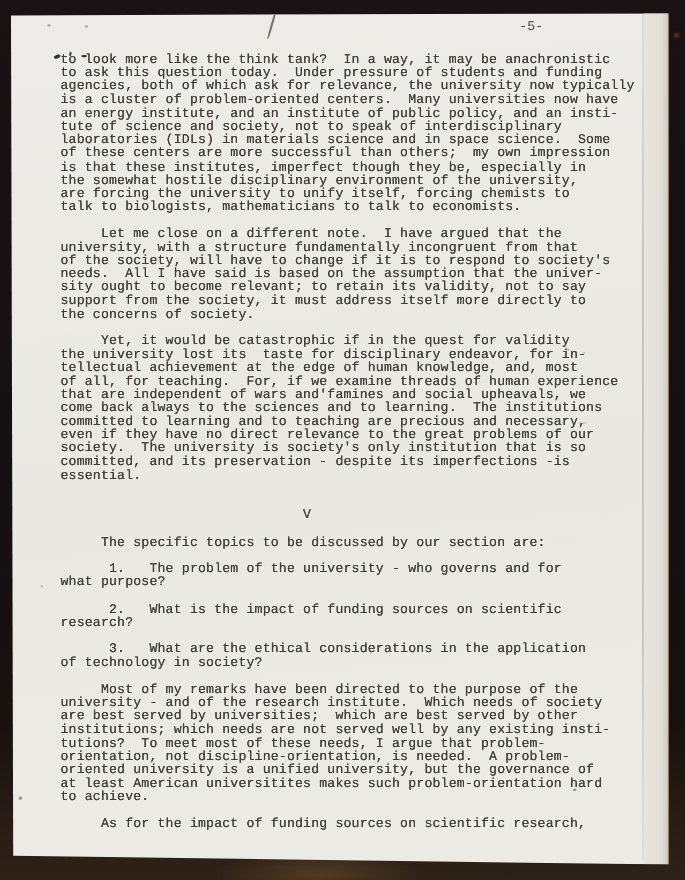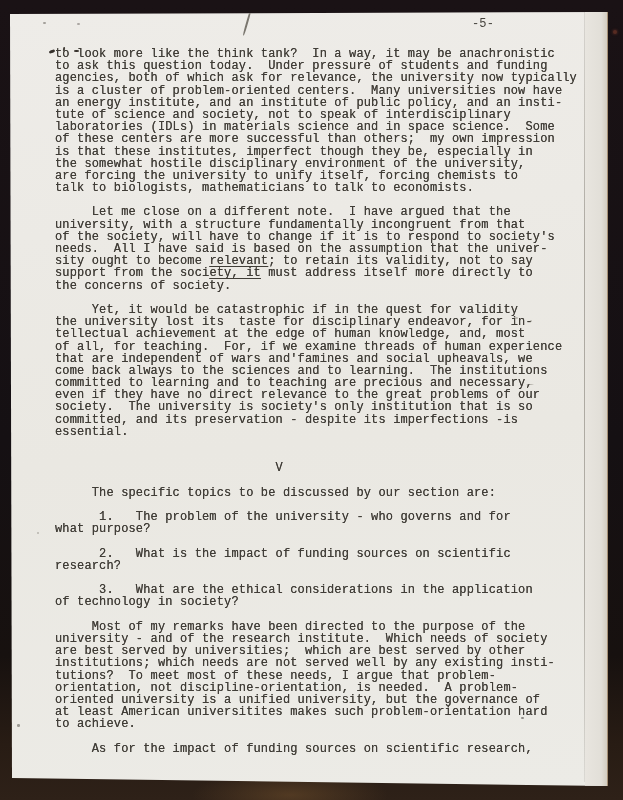--- a/index.html
+++ b/index.html
@@ -28,21 +28,21 @@
     position:absolute;left:462px;top:5px;
     font-size:12px;letter-spacing:.15px;color:#45423c;
   }
   .text-column{
     position:absolute;left:45px;top:36px;
     font-size:12px;line-height:12.2px;letter-spacing:.15px;
     color:#403d37;white-space:pre;
     text-shadow:0 0 .5px rgba(55,50,45,.85);
   }
   .line{height:12.2px;}
-  .u{text-decoration:underline;text-underline-offset:2px;text-decoration-thickness:1px;}
+  .u{text-underline-offset:2px;text-decoration-thickness:1px;}
   .mark{position:absolute;border-radius:40%;}
   .red-speck{position:absolute;left:613px;top:30px;width:4px;height:4px;border-radius:50%;
     background:#572b22;box-shadow:0 0 2px 1px rgba(90,45,35,.45);}
 </style>
 </head>
 <body>
 
 <div class="photo">
   <div class="paper">
     <div class="edge-strip"></div>

